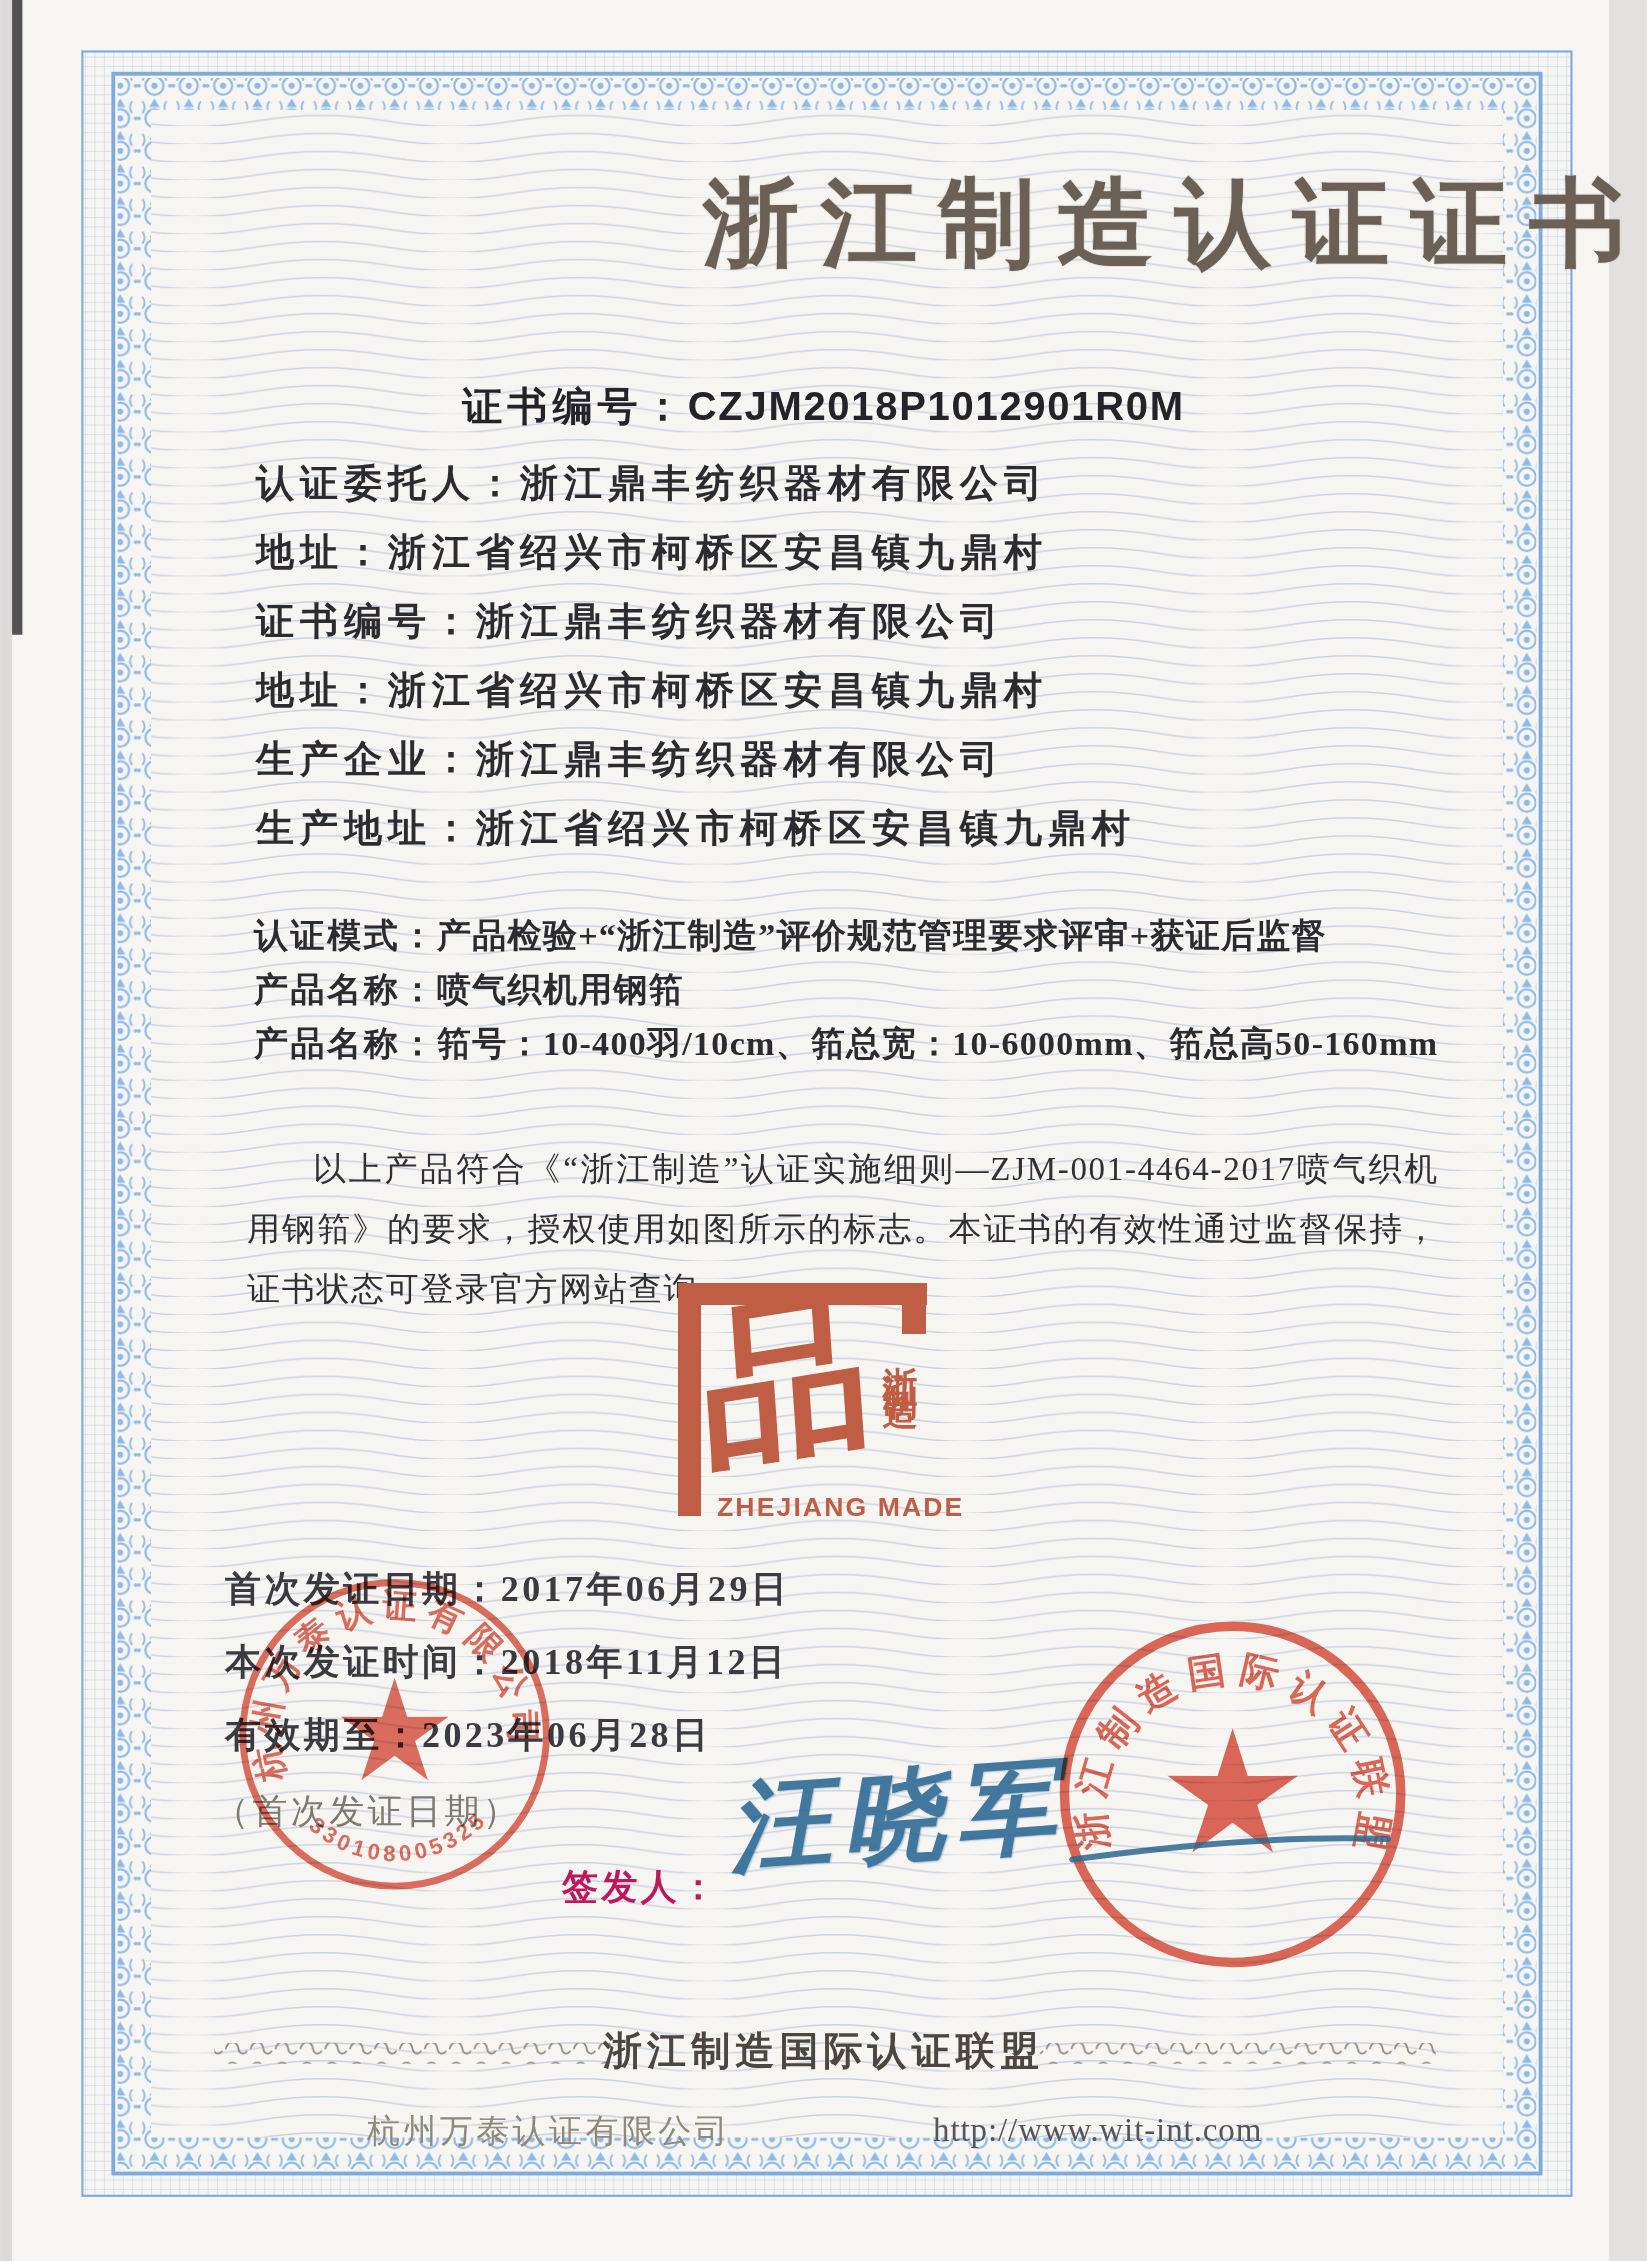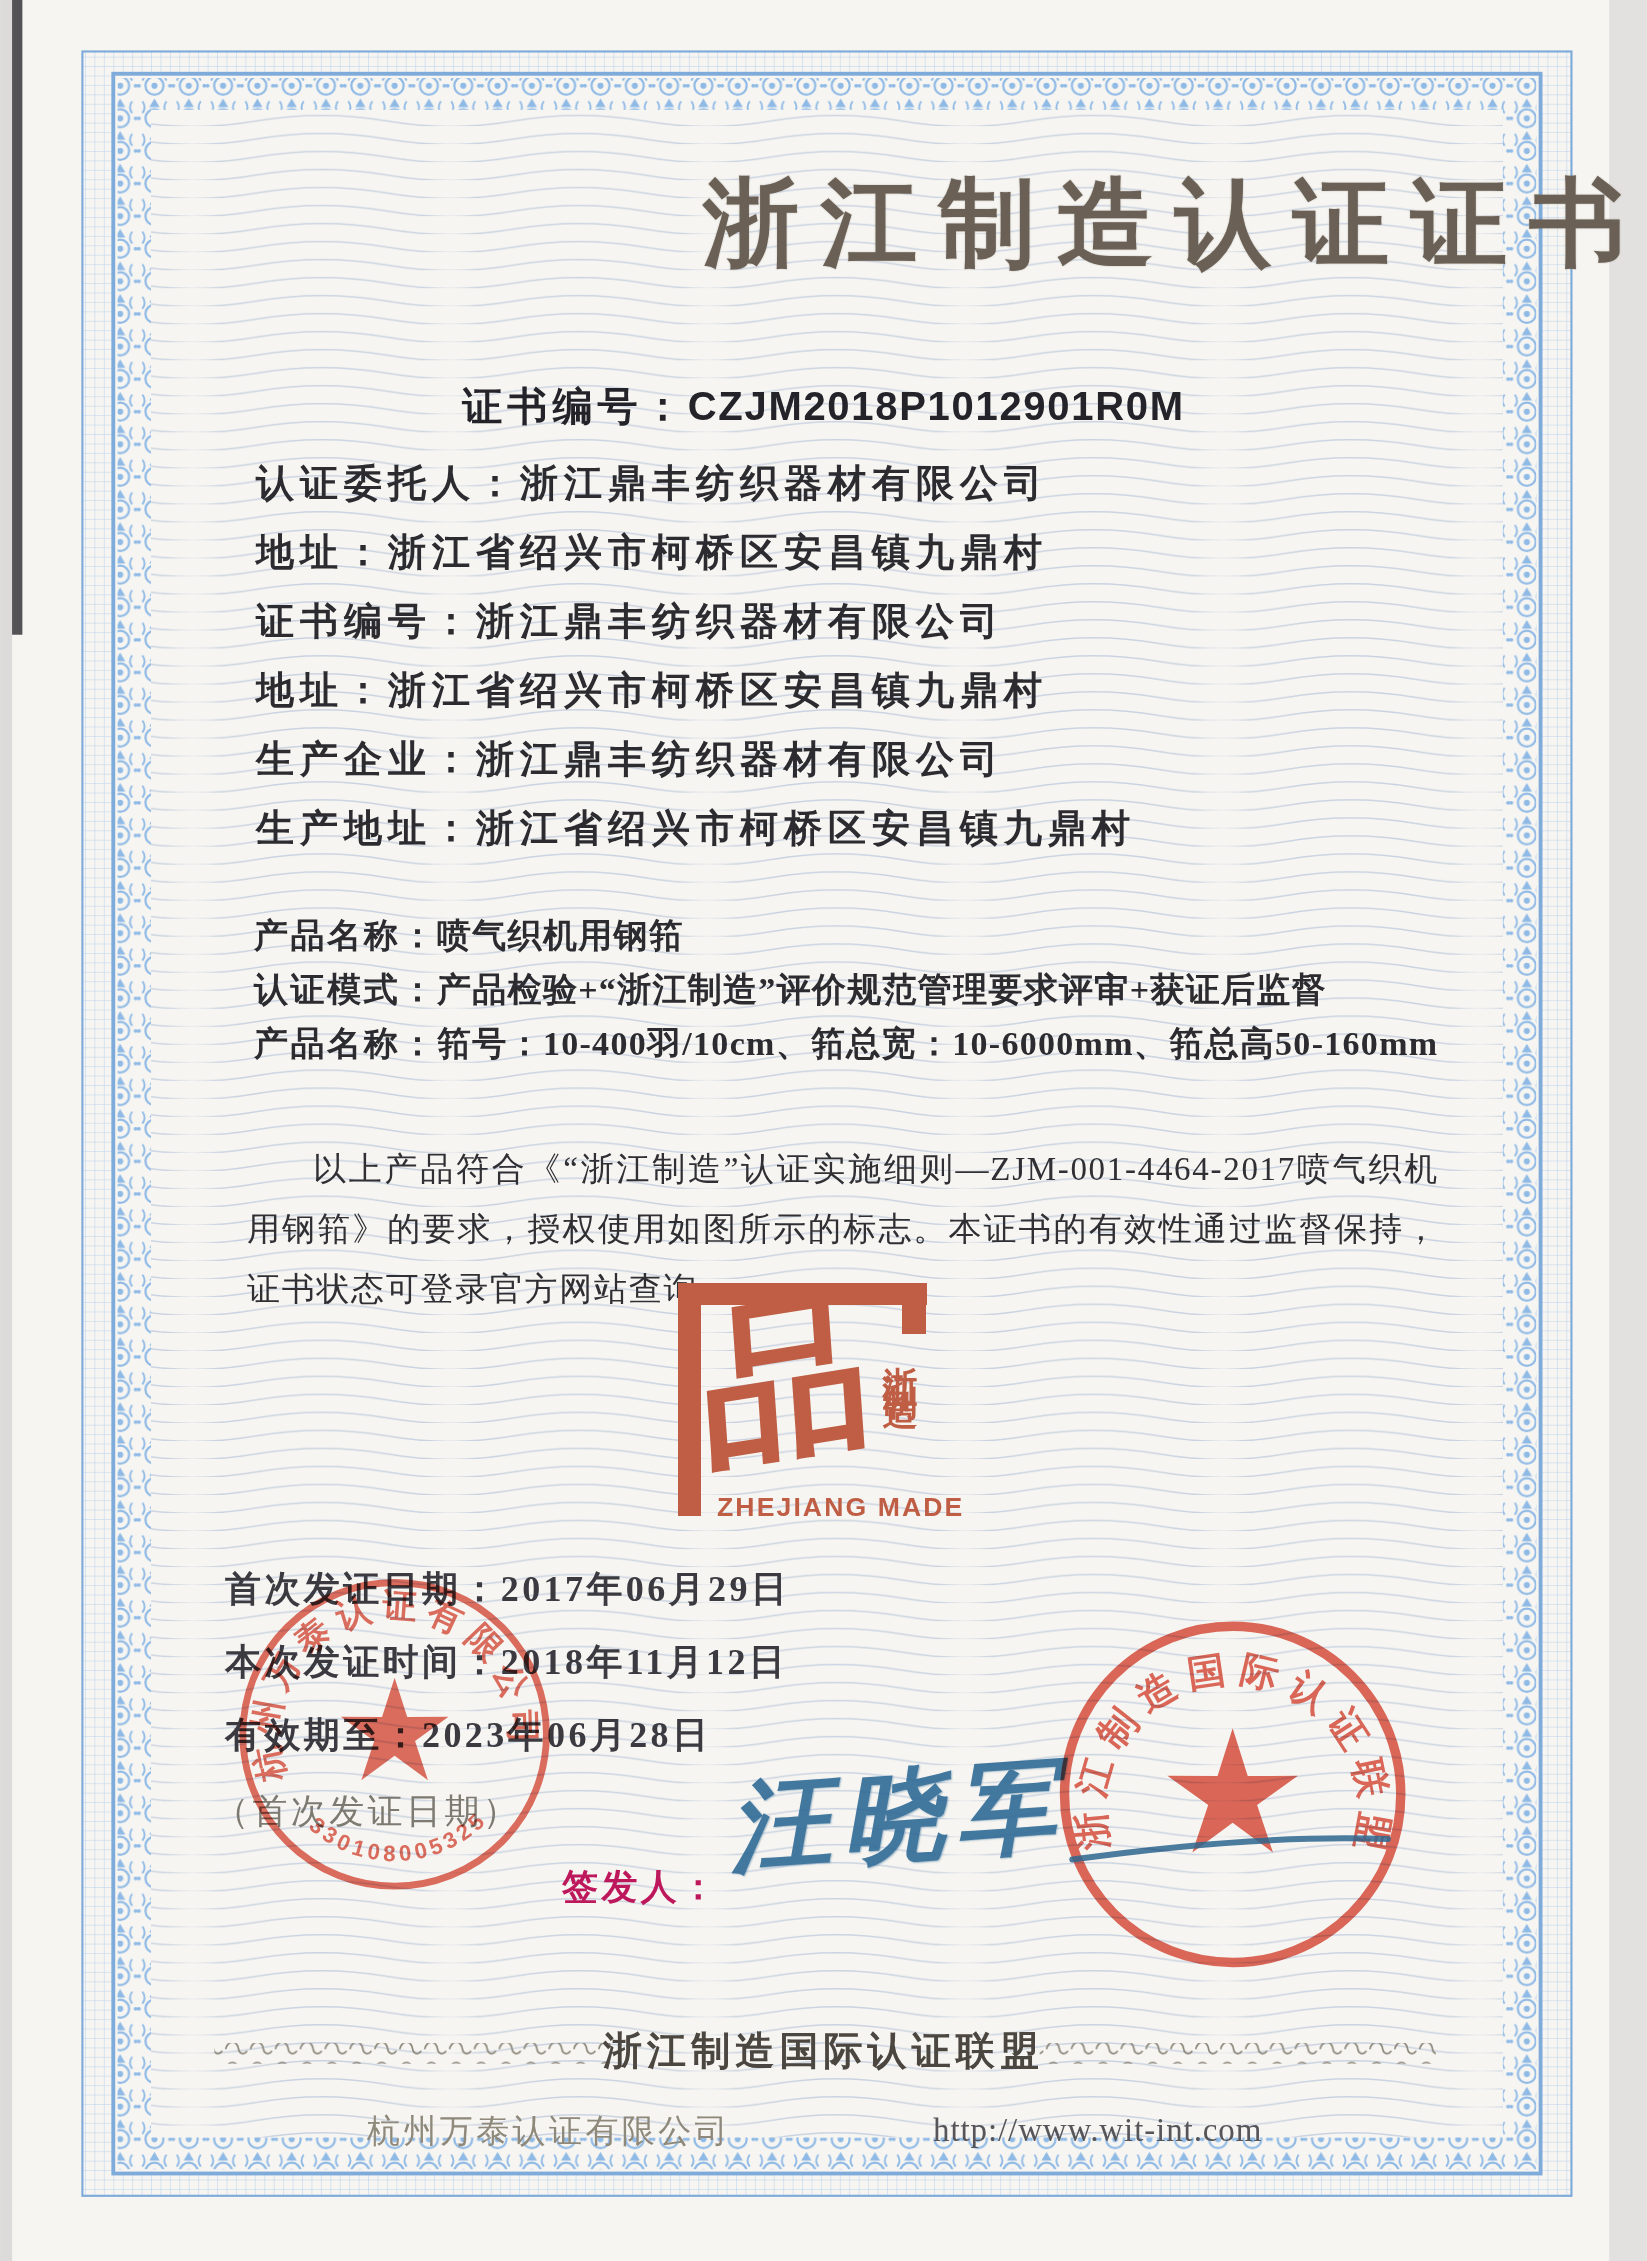--- a/index.html
+++ b/index.html
@@ -144,24 +144,24 @@
     <div class="info-row">
       <span>生产企业：</span><span>浙江鼎丰纺织器材有限公司</span>
     </div>
     <div class="info-row">
       <span>生产地址：</span><span>浙江省绍兴市柯桥区安昌镇九鼎村</span>
     </div>
   </div>
 
   <div class="abs detail-block">
     <div class="detail-row">
+      <span>认证模式：</span><span class="val">产品检验+“浙江制造”评价规范管理要求评审+获证后监督</span>
+    </div>
+    <div class="detail-row">
       <span>产品名称：</span><span class="val">喷气织机用钢筘</span>
-    </div>
-    <div class="detail-row">
-      <span>认证模式：</span><span class="val">产品检验+“浙江制造”评价规范管理要求评审+获证后监督</span>
     </div>
     <div class="detail-row">
       <span>产品名称：</span><span class="val">筘号：10-400羽/10cm、筘总宽：10-6000mm、筘总高50-160mm</span>
     </div>
   </div>
 
   <div class="abs statement">以上产品符合《“浙江制造”认证实施细则—ZJM-001-4464-2017喷气织机用钢筘》的要求，授权使用如图所示的标志。本证书的有效性通过监督保持，证书状态可登录官方网站查询。</div>
 
   <div class="abs logo">
     <div class="bar bar-top"></div>

